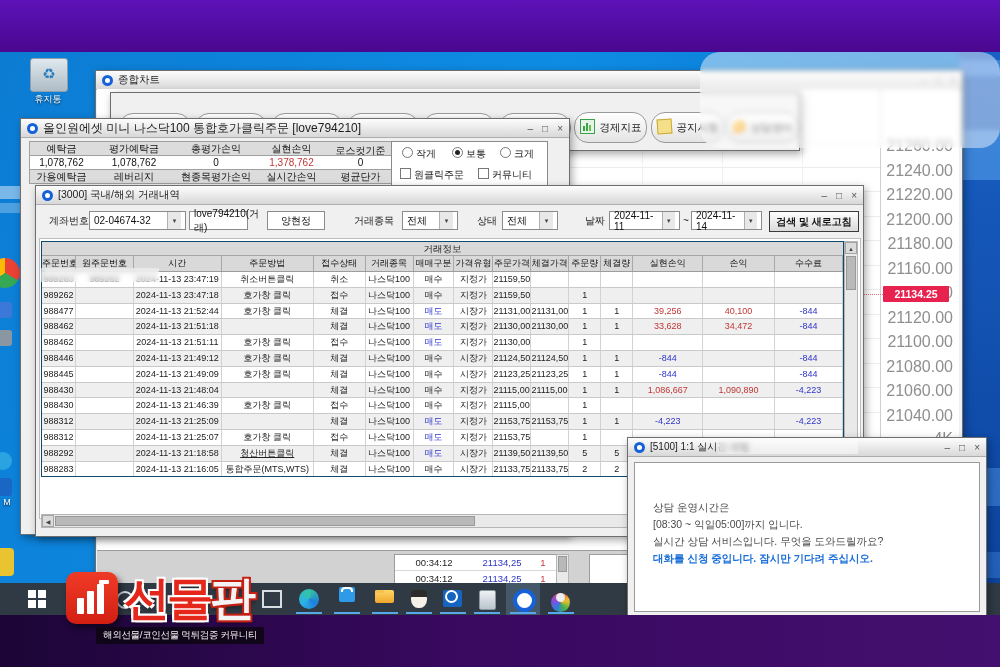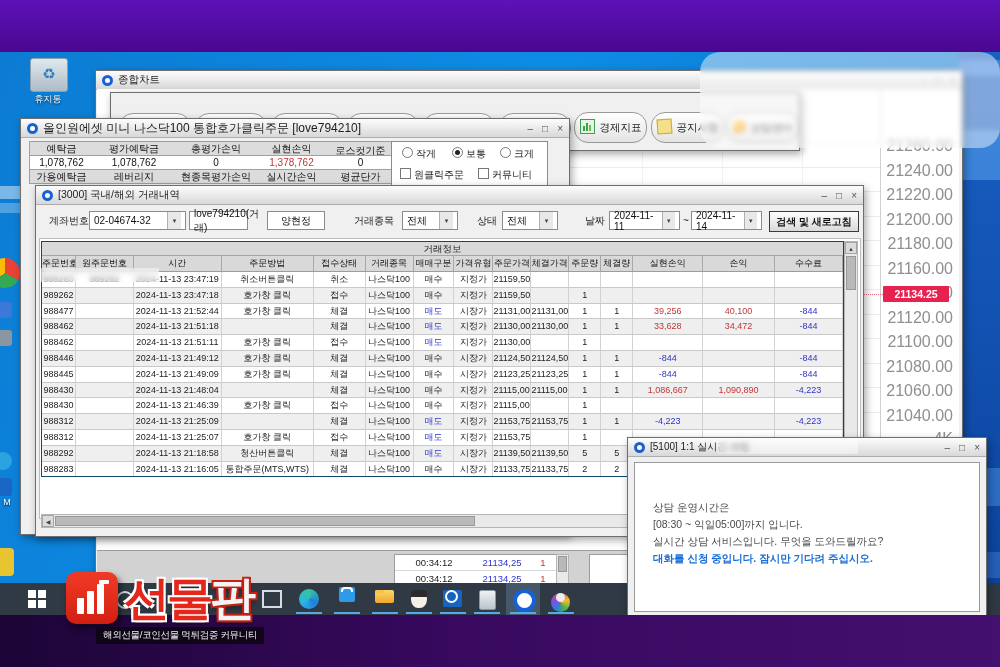--- a/index.html
+++ b/index.html
@@ -492,21 +492,21 @@
             <div class="dcell" style="width: 32px;">1</div>
             <div class="dcell" style="width: 32px;"></div>
             <div class="dcell" style="width: 70px;"></div>
             <div class="dcell" style="width: 72px;"></div>
             <div class="dcell" style="width: 68px;"></div>
           </div>
           <div class="drow alt">
             <div class="dcell" style="width: 34px;">988292</div>
             <div class="dcell" style="width: 58px;"></div>
             <div class="dcell" style="width: 88px;">2024-11-13 21:18:58</div>
-            <div class="dcell" style="width: 92px;">청산버튼클릭</div>
+            <div class="dcell" style="width: 92px; text-decoration: underline;">청산버튼클릭</div>
             <div class="dcell" style="width: 52px;">체결</div>
             <div class="dcell" style="width: 48px;">나스닥100</div>
             <div class="dcell c-blue" style="width: 41px;">매도</div>
             <div class="dcell" style="width: 39px;">시장가</div>
             <div class="dcell" style="width: 38px;">21139,500</div>
             <div class="dcell" style="width: 38px;">21139,500</div>
             <div class="dcell" style="width: 32px;">5</div>
             <div class="dcell" style="width: 32px;">5</div>
             <div class="dcell c-red" style="width: 70px;">229,342</div>
             <div class="dcell c-red" style="width: 72px;">231,562</div>

